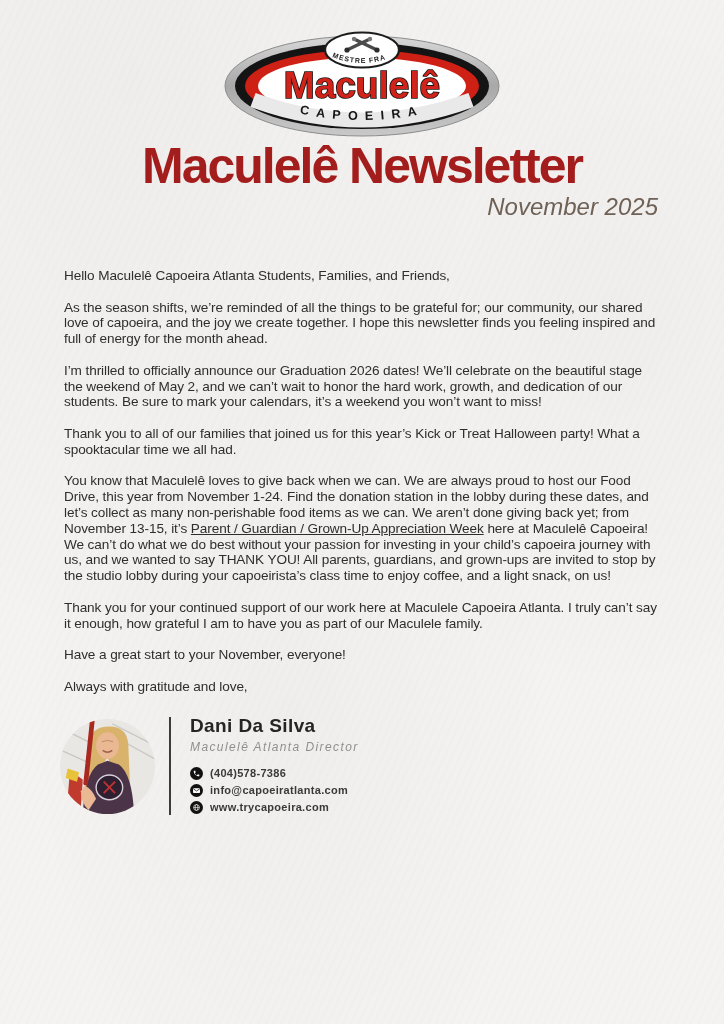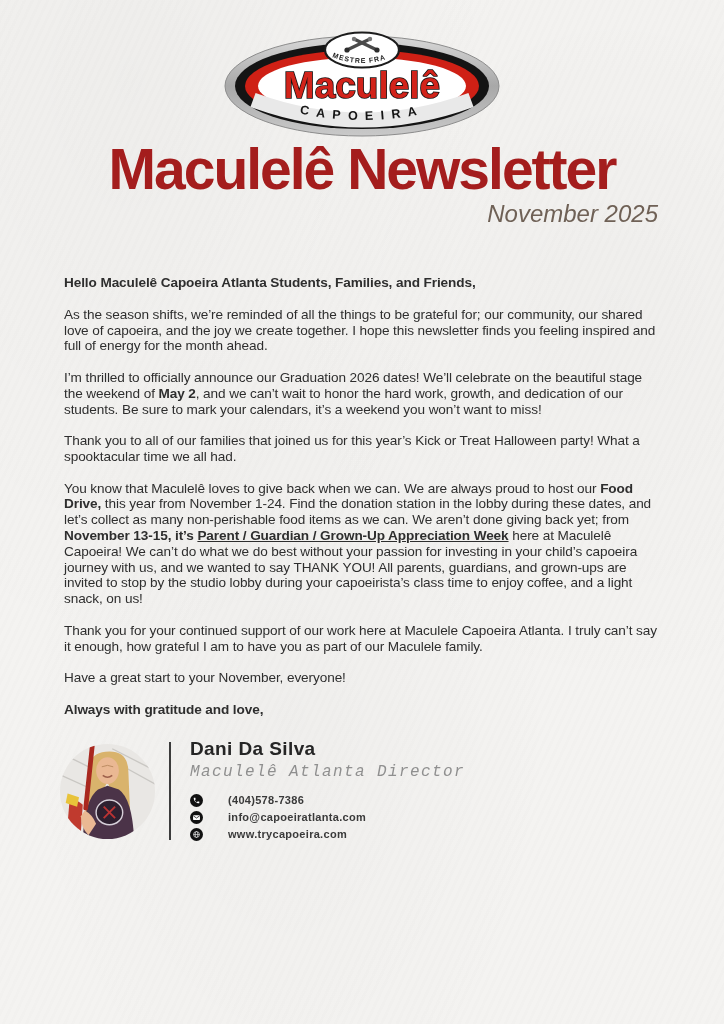--- a/index.html
+++ b/index.html
@@ -23,21 +23,21 @@
   
   .logo-wrap {
     width: 278px;
     margin: 28px auto 0;
   }
   .logo-wrap svg { display: block; width: 100%; height: auto; }
   
   .title {
     margin-top: 2px;
     text-align: center;
-    font-size: 57px;
+    font-size: 50px;
     line-height: 1.04;
     font-weight: bold;
     letter-spacing: -2px;
     color: #a41d1d;
   }
   .date {
     text-align: right;
     margin: 1px 66px 0 0;
     font-size: 24px;
     font-style: italic;
@@ -46,21 +46,21 @@
   
   .body-copy {
     margin: 47px 64px 0;
     font-size: 13.6px;
     line-height: 15.8px;
     letter-spacing: -0.1px;
     color: #2e2e2e;
   }
   .body-copy p { margin: 0 0 15.8px; }
   .body-copy p:last-child { margin-bottom: 16px; }
-  .body-copy .b { font-weight: bold; text-align: center; }
+  .body-copy .b { font-weight: normal; text-align: center; }
   .body-copy .u { text-decoration: underline; margin-top: 6px; }
   
   .signature {
     display: flex;
     align-items: center;
     margin: 20px 0 0 60px;
   }
   .sig-photo {
     width: 95px;
     height: 95px;
@@ -77,32 +77,30 @@
     flex: 0 0 auto;
   }
   .sig-name {
     font-size: 19px;
     font-weight: bold;
     letter-spacing: 0.4px;
     color: #252525;
   }
   .sig-role {
     margin-top: 3px;
-    font-size: 16px;
+    font-size: 12px;
     font-style: italic;
     letter-spacing: 1.4px;
     color: #8f8f8f;
-    font-family: Liberation Mono, monospace;
   }
   .contacts { margin-top: 13px; }
   .contact-row {
     display: flex;
     align-items: center;
     margin-bottom: 4px;
-    gap: 18px;
   }
   .cicon { width: 13px; height: 13px; flex: 0 0 auto; margin-right: 7px; }
   .cicon svg { display: block; width: 100%; height: 100%; }
   .ctext {
     font-size: 11px;
     font-weight: bold;
     letter-spacing: 0.3px;
     color: #3a3a3a;
   }
 </style>

